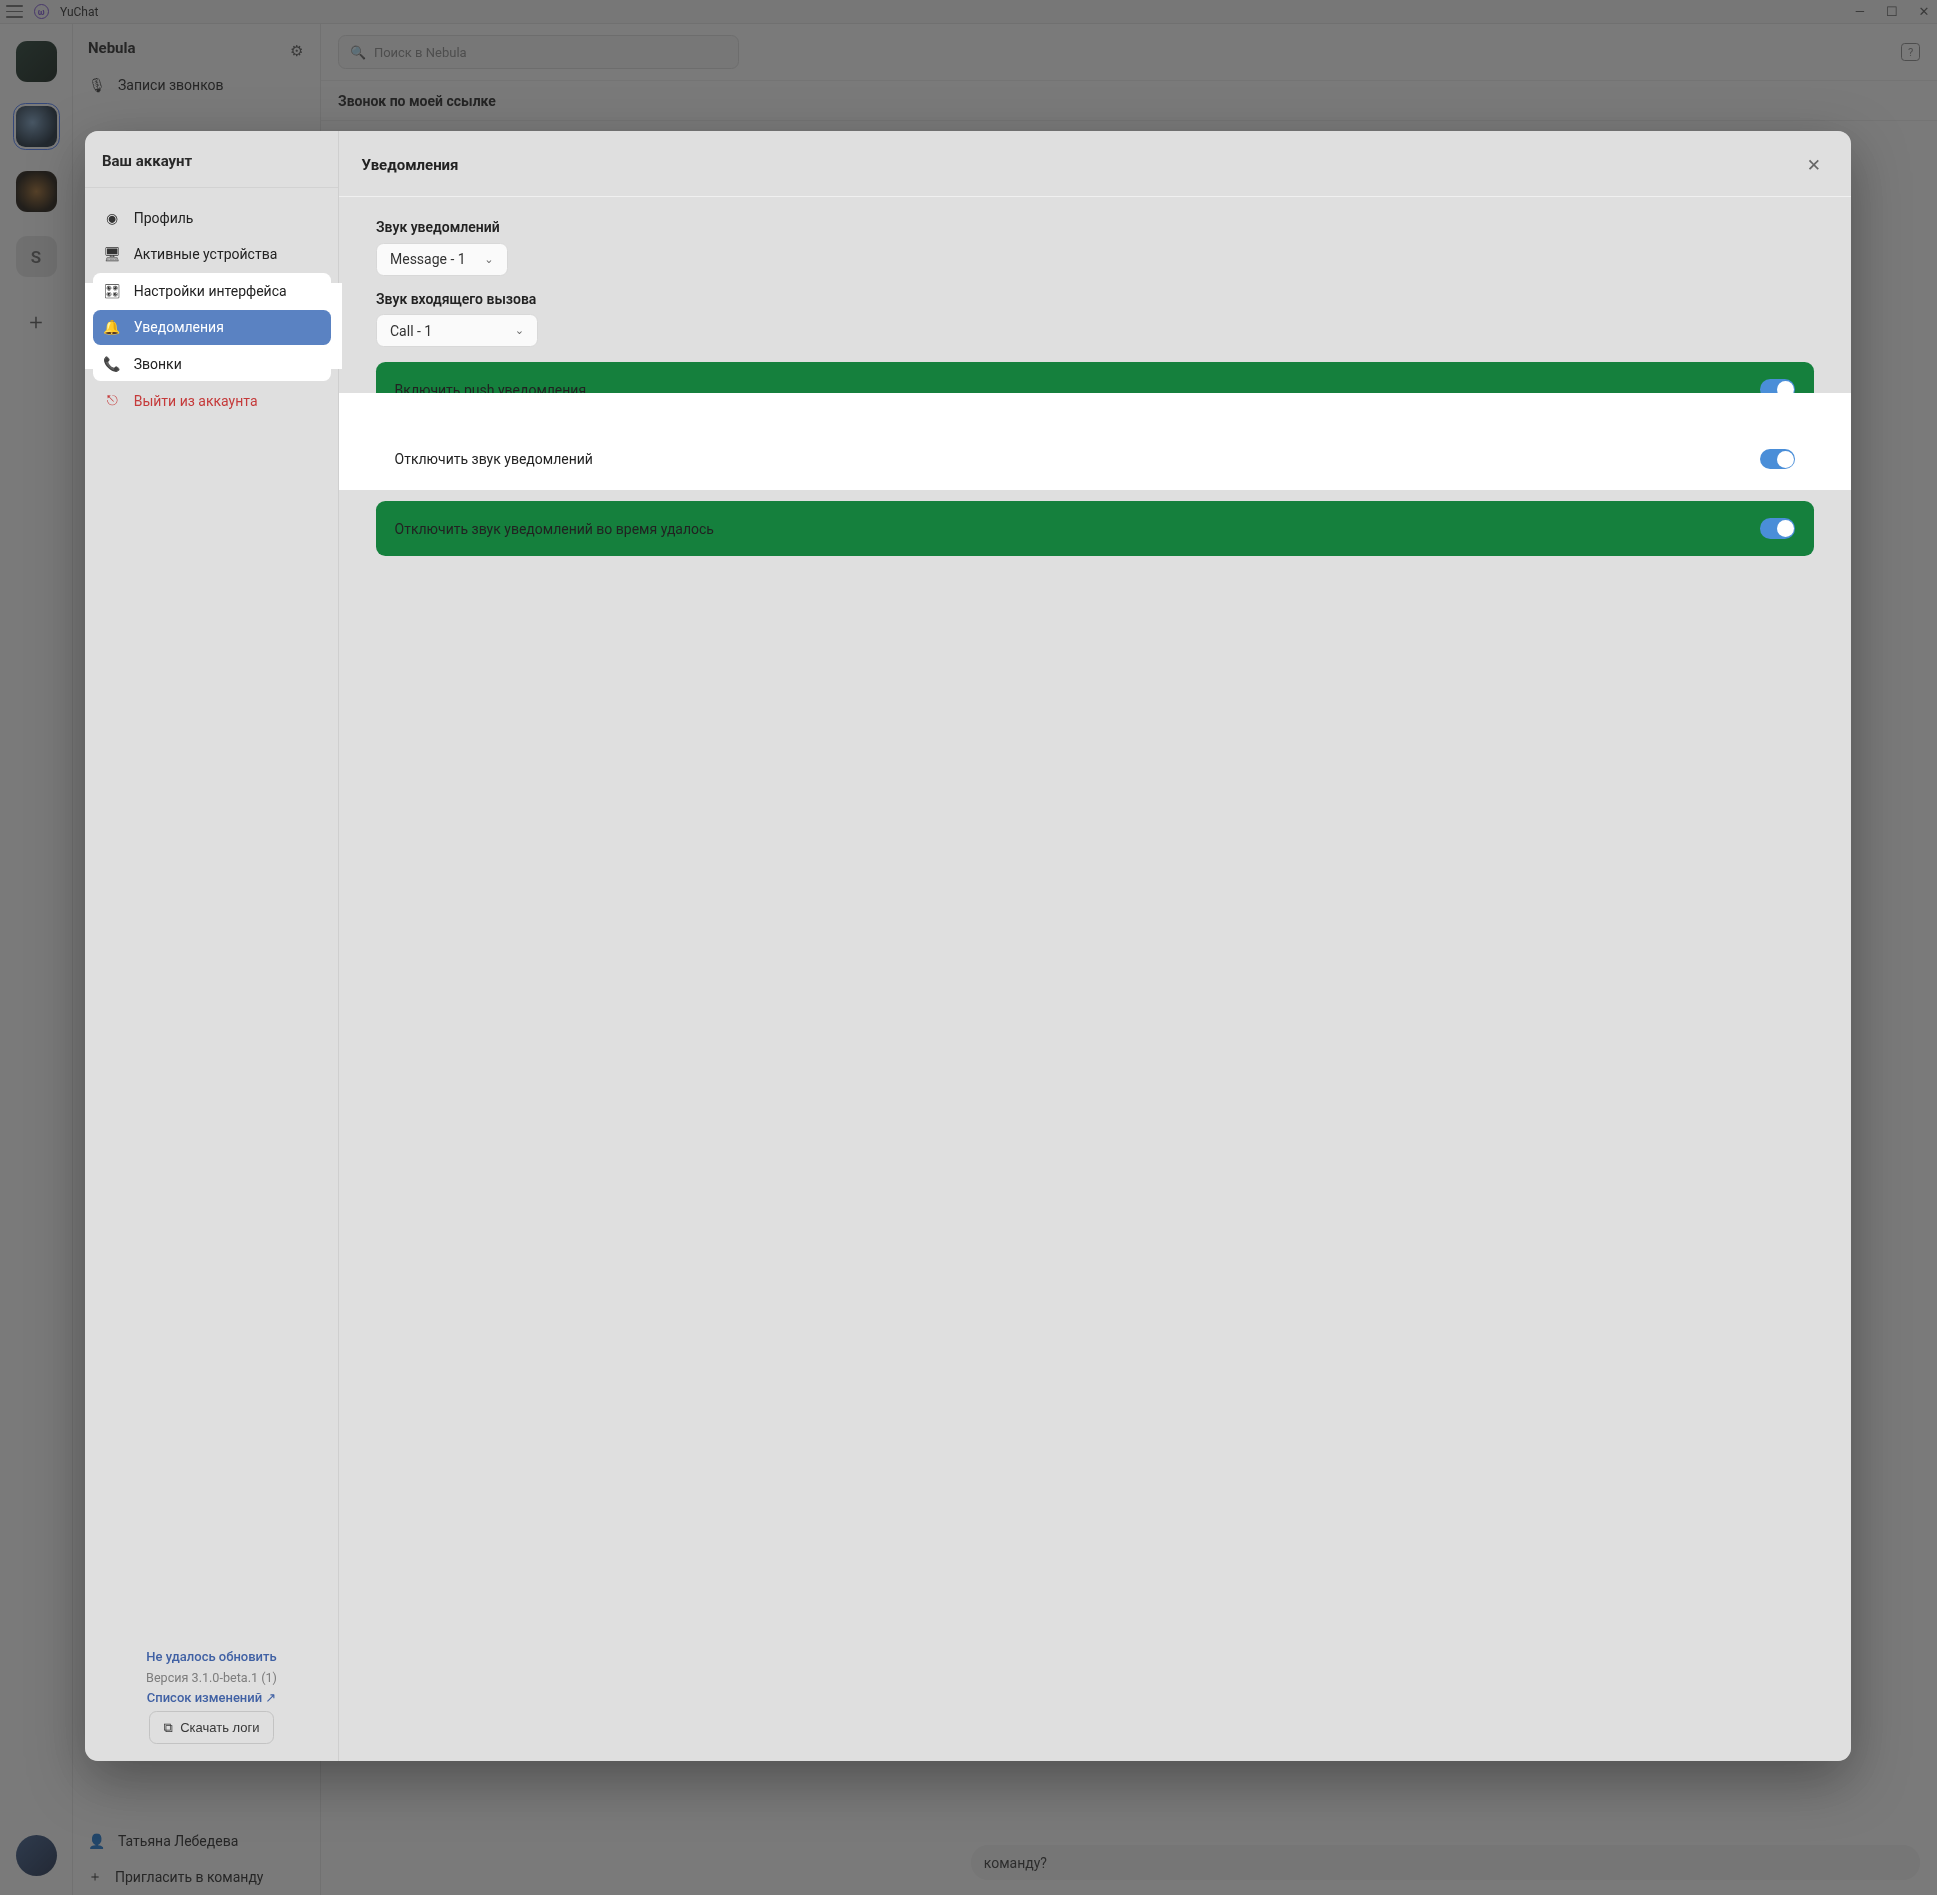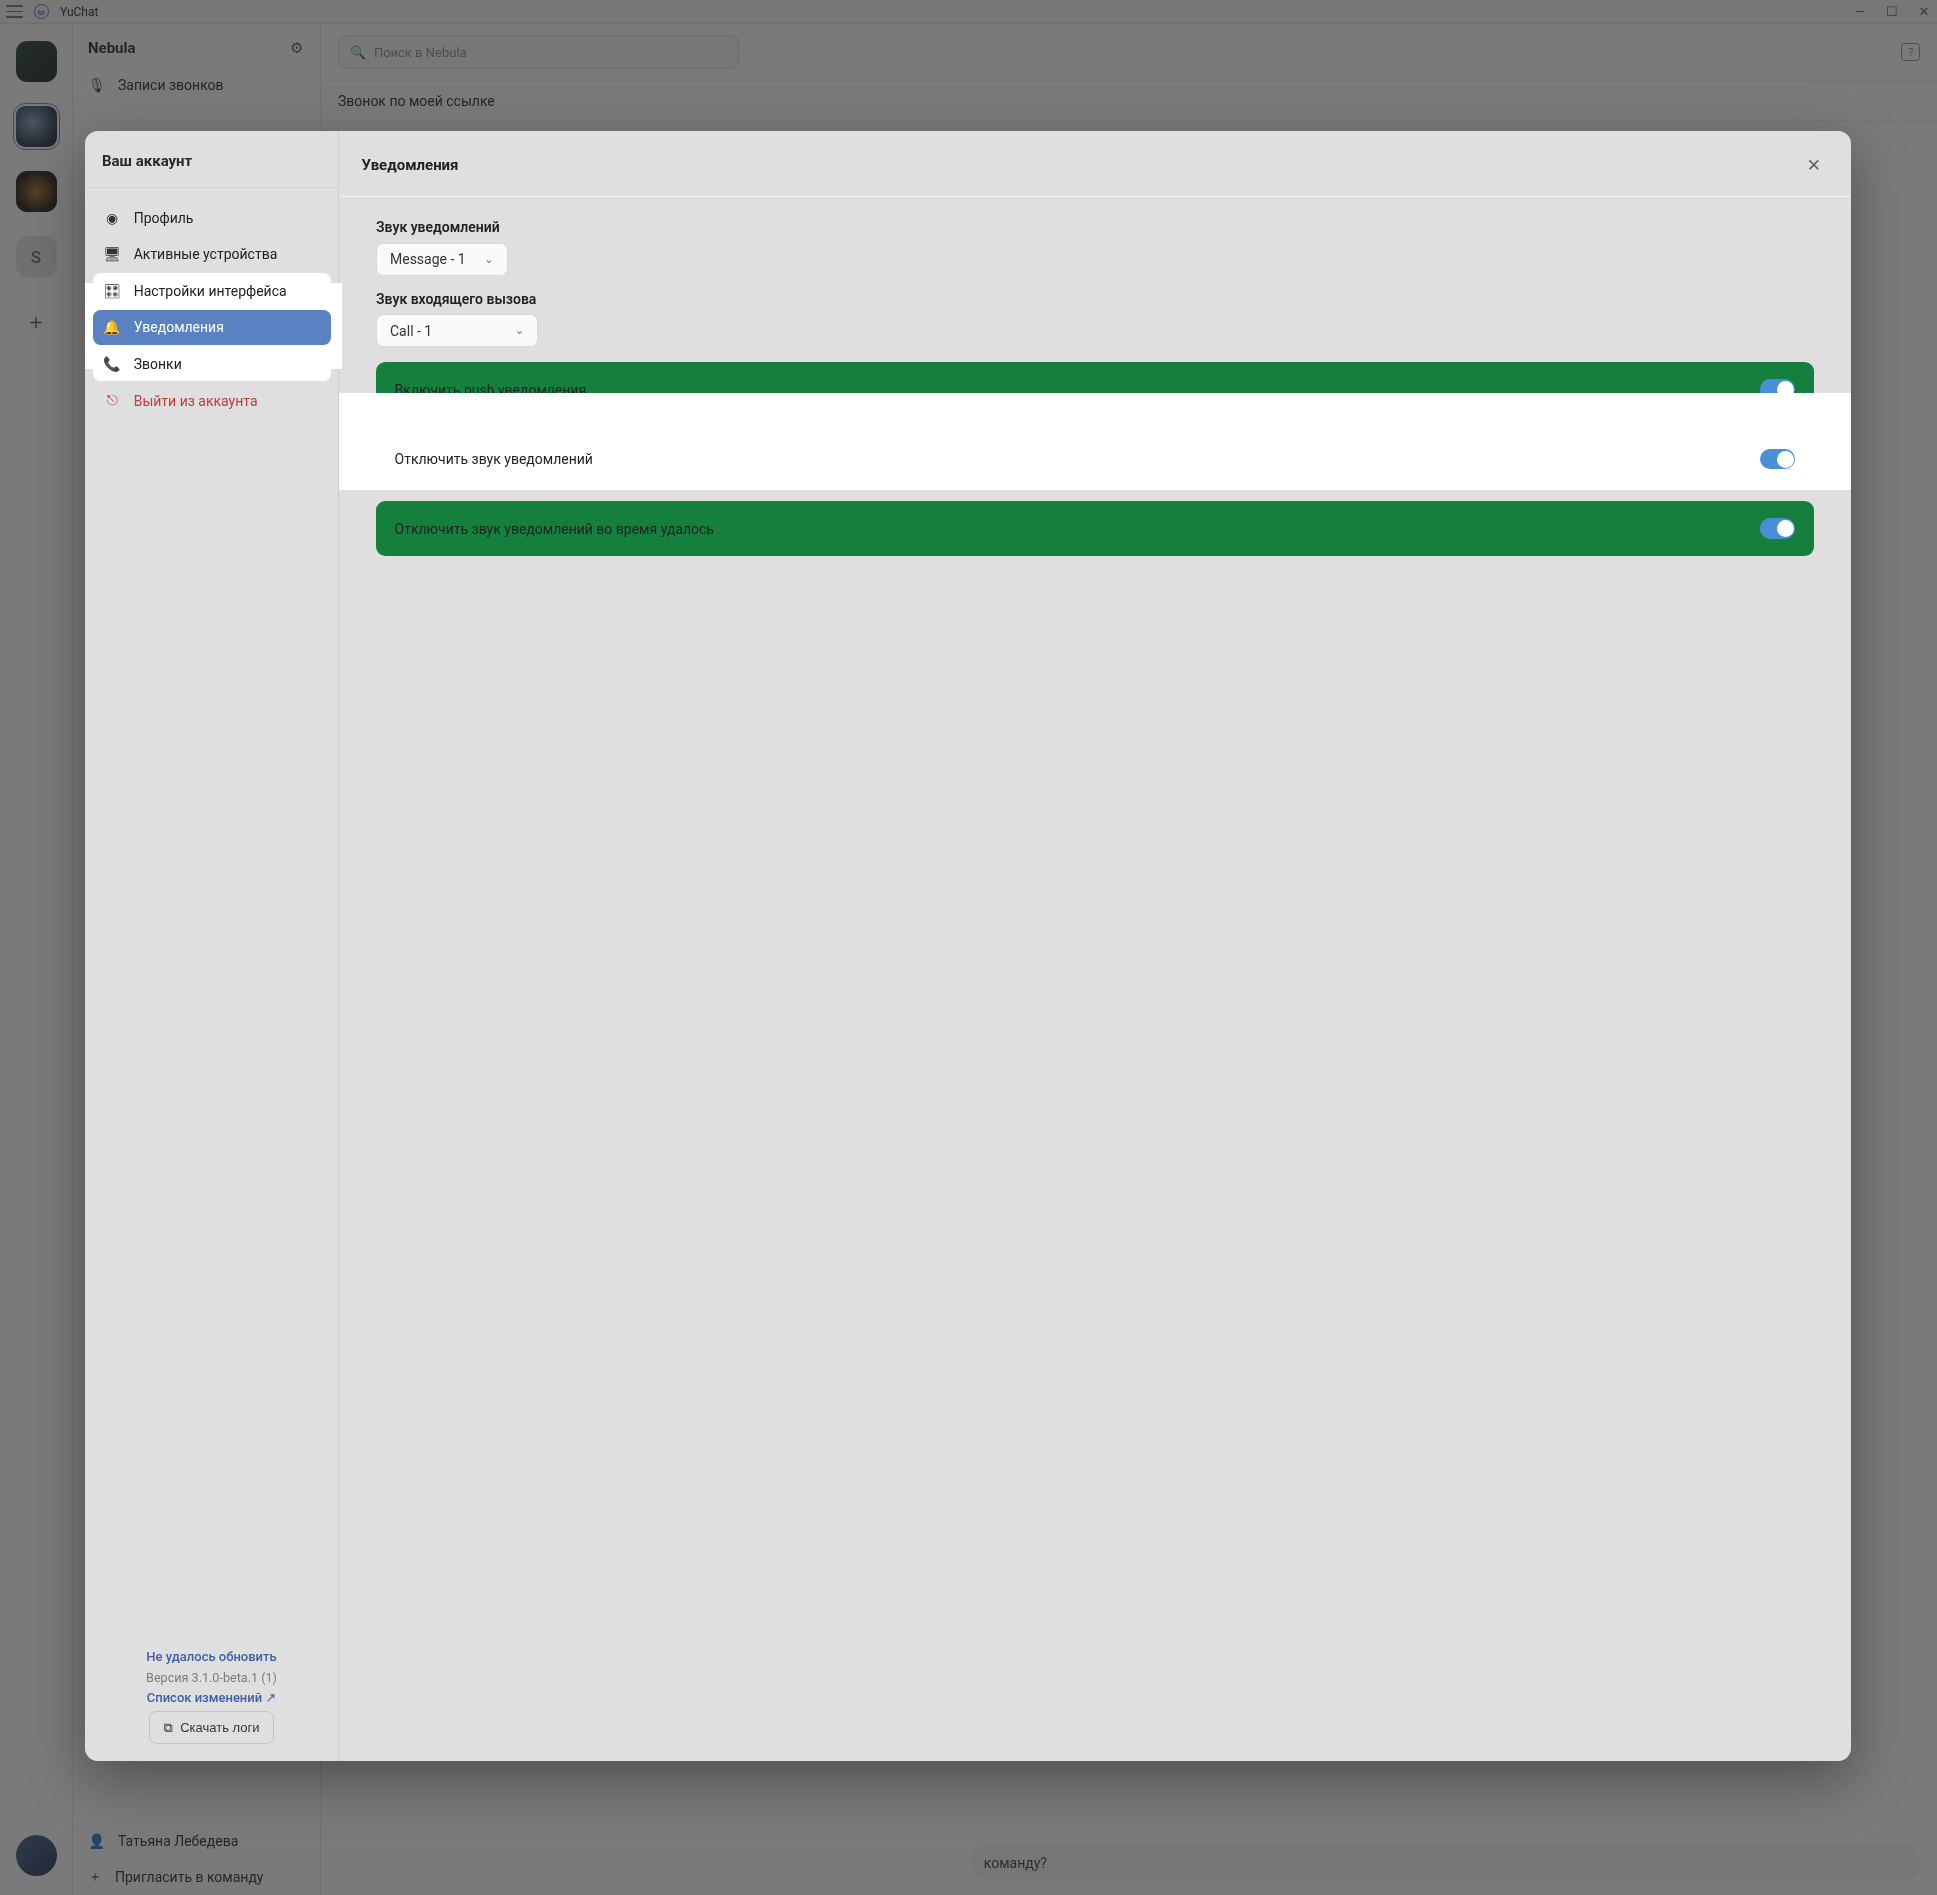--- a/index.html
+++ b/index.html
@@ -24,34 +24,34 @@
   .server-tile.s1 { background: linear-gradient(135deg,#1f3a2e,#0c1a12); }
   .server-tile.s2 { background: radial-gradient(circle at 40% 40%, #7aa0c4 0%, #1a2a3a 70%); }
   .server-tile.s3 { background: radial-gradient(circle at 50% 50%, #a06a2a 0%, #1a1208 70%); }
   .server-tile.letter { background:#e5e5e5; color:#666; font-weight:600; display:flex; align-items:center; justify-content:center; font-size:17px;}
   .server-add { width:41px; height:41px; display:flex; align-items:center; justify-content:center; font-size:22.4px; color:#555; }
   .user-avatar-wrap { position:absolute; bottom:18.6px; }
   .user-avatar { width:41px; height:41px; border-radius:50%; background: linear-gradient(135deg,#3a5a8a,#1a2a4a); }
 
   
   .channel-sidebar { width: 248px; background:#fff; border-right:0.9px solid #e8e8e8; display:flex; flex-direction:column; }
-  .workspace-header { display:flex; align-items:flex-start; justify-content:space-between; padding: 15px 15px 11.2px 15px; gap: 13px; }
+  .workspace-header { display:flex; align-items:flex-end; justify-content:space-between; padding: 15px 15px 11.2px 15px; gap: 13px; }
   .workspace-title { font-size:15px; font-weight:700; color:#222; }
   .gear-sm { width:15px; height:15px; color:#555; }
   .channel-item { display:flex; align-items:center; gap:13px; padding: 9.3px 15px; font-size:14px; color:#222; }
   .channel-item .icon { width:17px; text-align:center; color:#333; }
   .invite-row { display:flex; align-items:center; gap:13px; padding: 9.3px 15px; font-size:14px; color:#222; }
 
   
   .main-pane { flex:1; background:#fff; display:flex; flex-direction:column; }
   .main-top { padding: 11.2px 17px; border-bottom:0.9px solid #eee; display:flex; align-items:center; gap:11.2px; }
   .search-box { flex:1; max-width: 401px; height:34px; border:0.9px solid #ddd; border-radius:7.5px; background:#f7f7f7; display:flex; align-items:center; padding:0 11.2px; color:#8a8a8a; font-size:13px; gap:7.5px;}
   .search-box .sicon { font-size:13px; }
   .help-icon { margin-left:auto; width:18.6px; height:18.6px; border:1.4px solid #888; border-radius:3.7px; display:flex; align-items:center; justify-content:center; font-size:11.2px; color:#888; }
-  .main-sub { padding: 11.2px 17px; border-bottom:0.9px solid #eee; font-size:14px; font-weight:400; color:#222; }
+  .main-sub { padding: 11.2px 17px; border-bottom:0.9px solid #eee; font-size:14px; font-weight:700; color:#222; }
   .chat-body { flex:1; }
   .chat-tail { padding: 0 17px 15px 17px; }
   .chat-bubble { margin-left:auto; max-width: 60%; background:#f3f3f3; border-radius:17px; padding:9.3px 13px; font-size:14px; color:#333; }
 
   
   .overlay { position:fixed; inset:0; background:rgba(40,40,40,0.62); }
 
   
   .modal { position:fixed; left:85px; top:131px; right: 86px; bottom: 134px; background:#fff; border-radius:13px; box-shadow: 0 18.6px 56px rgba(0,0,0,0.35); display:flex; overflow:hidden; }
   .modal-sidebar { width: 254px; border-right:0.9px solid #ececec; display:flex; flex-direction:column; }

